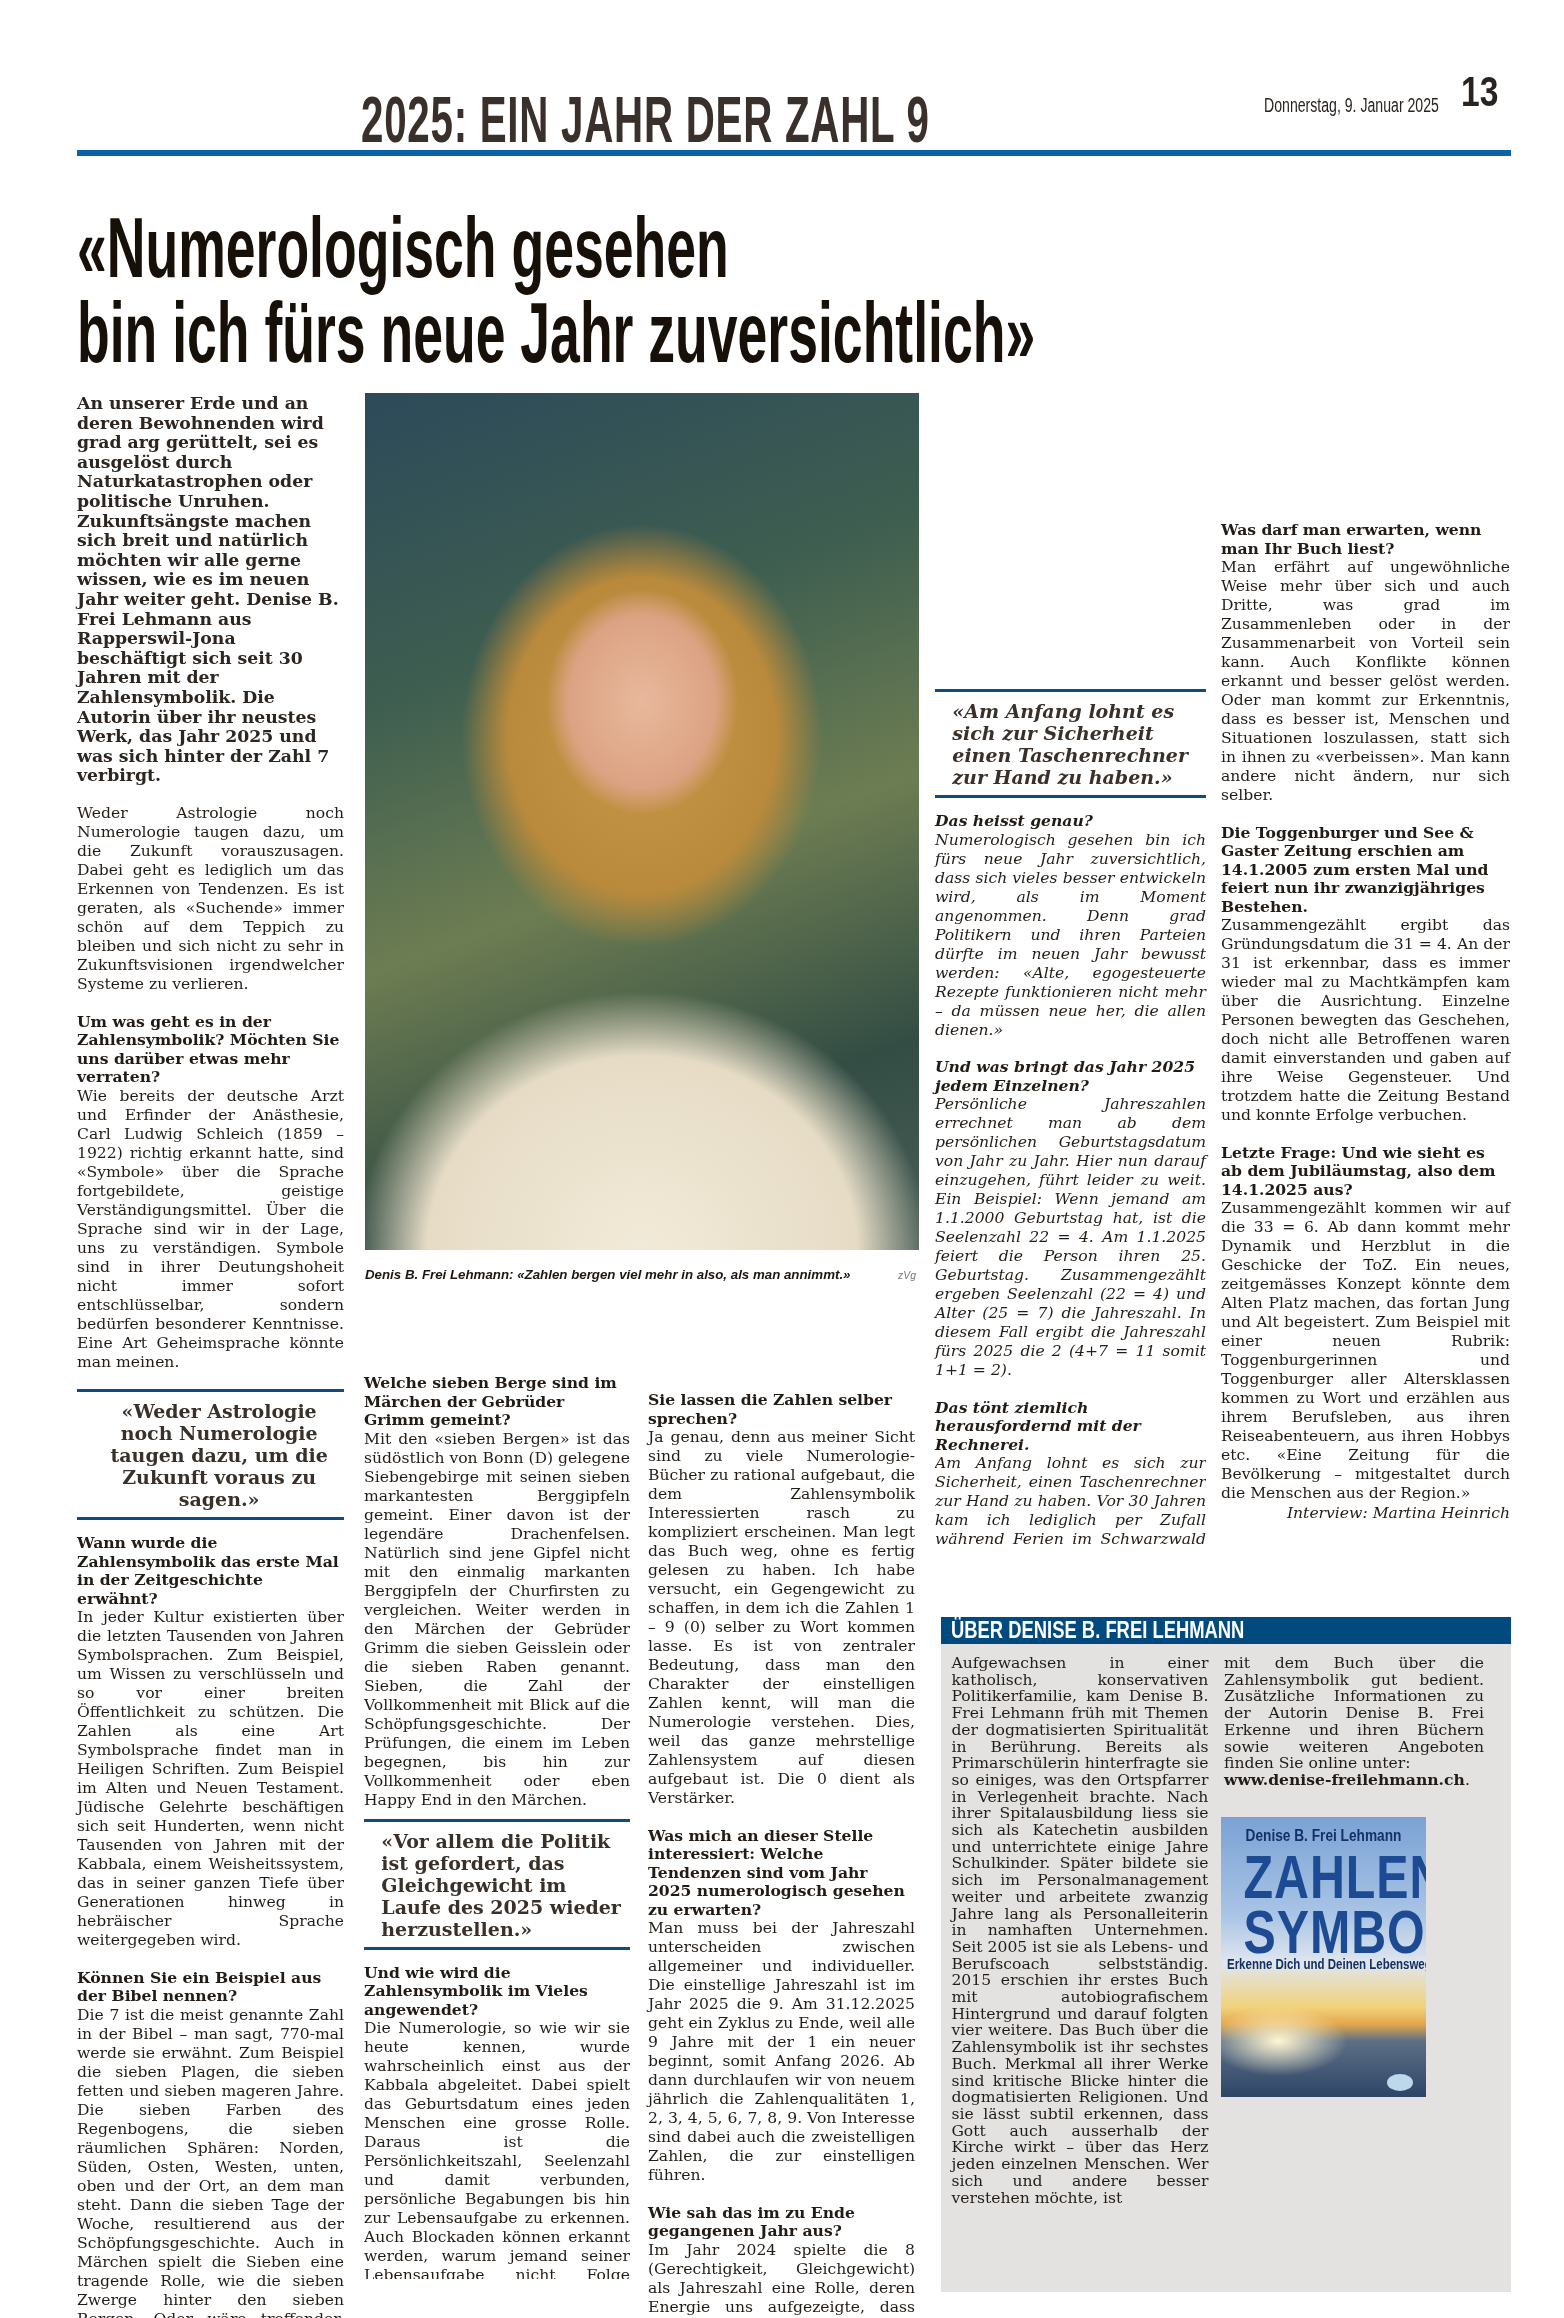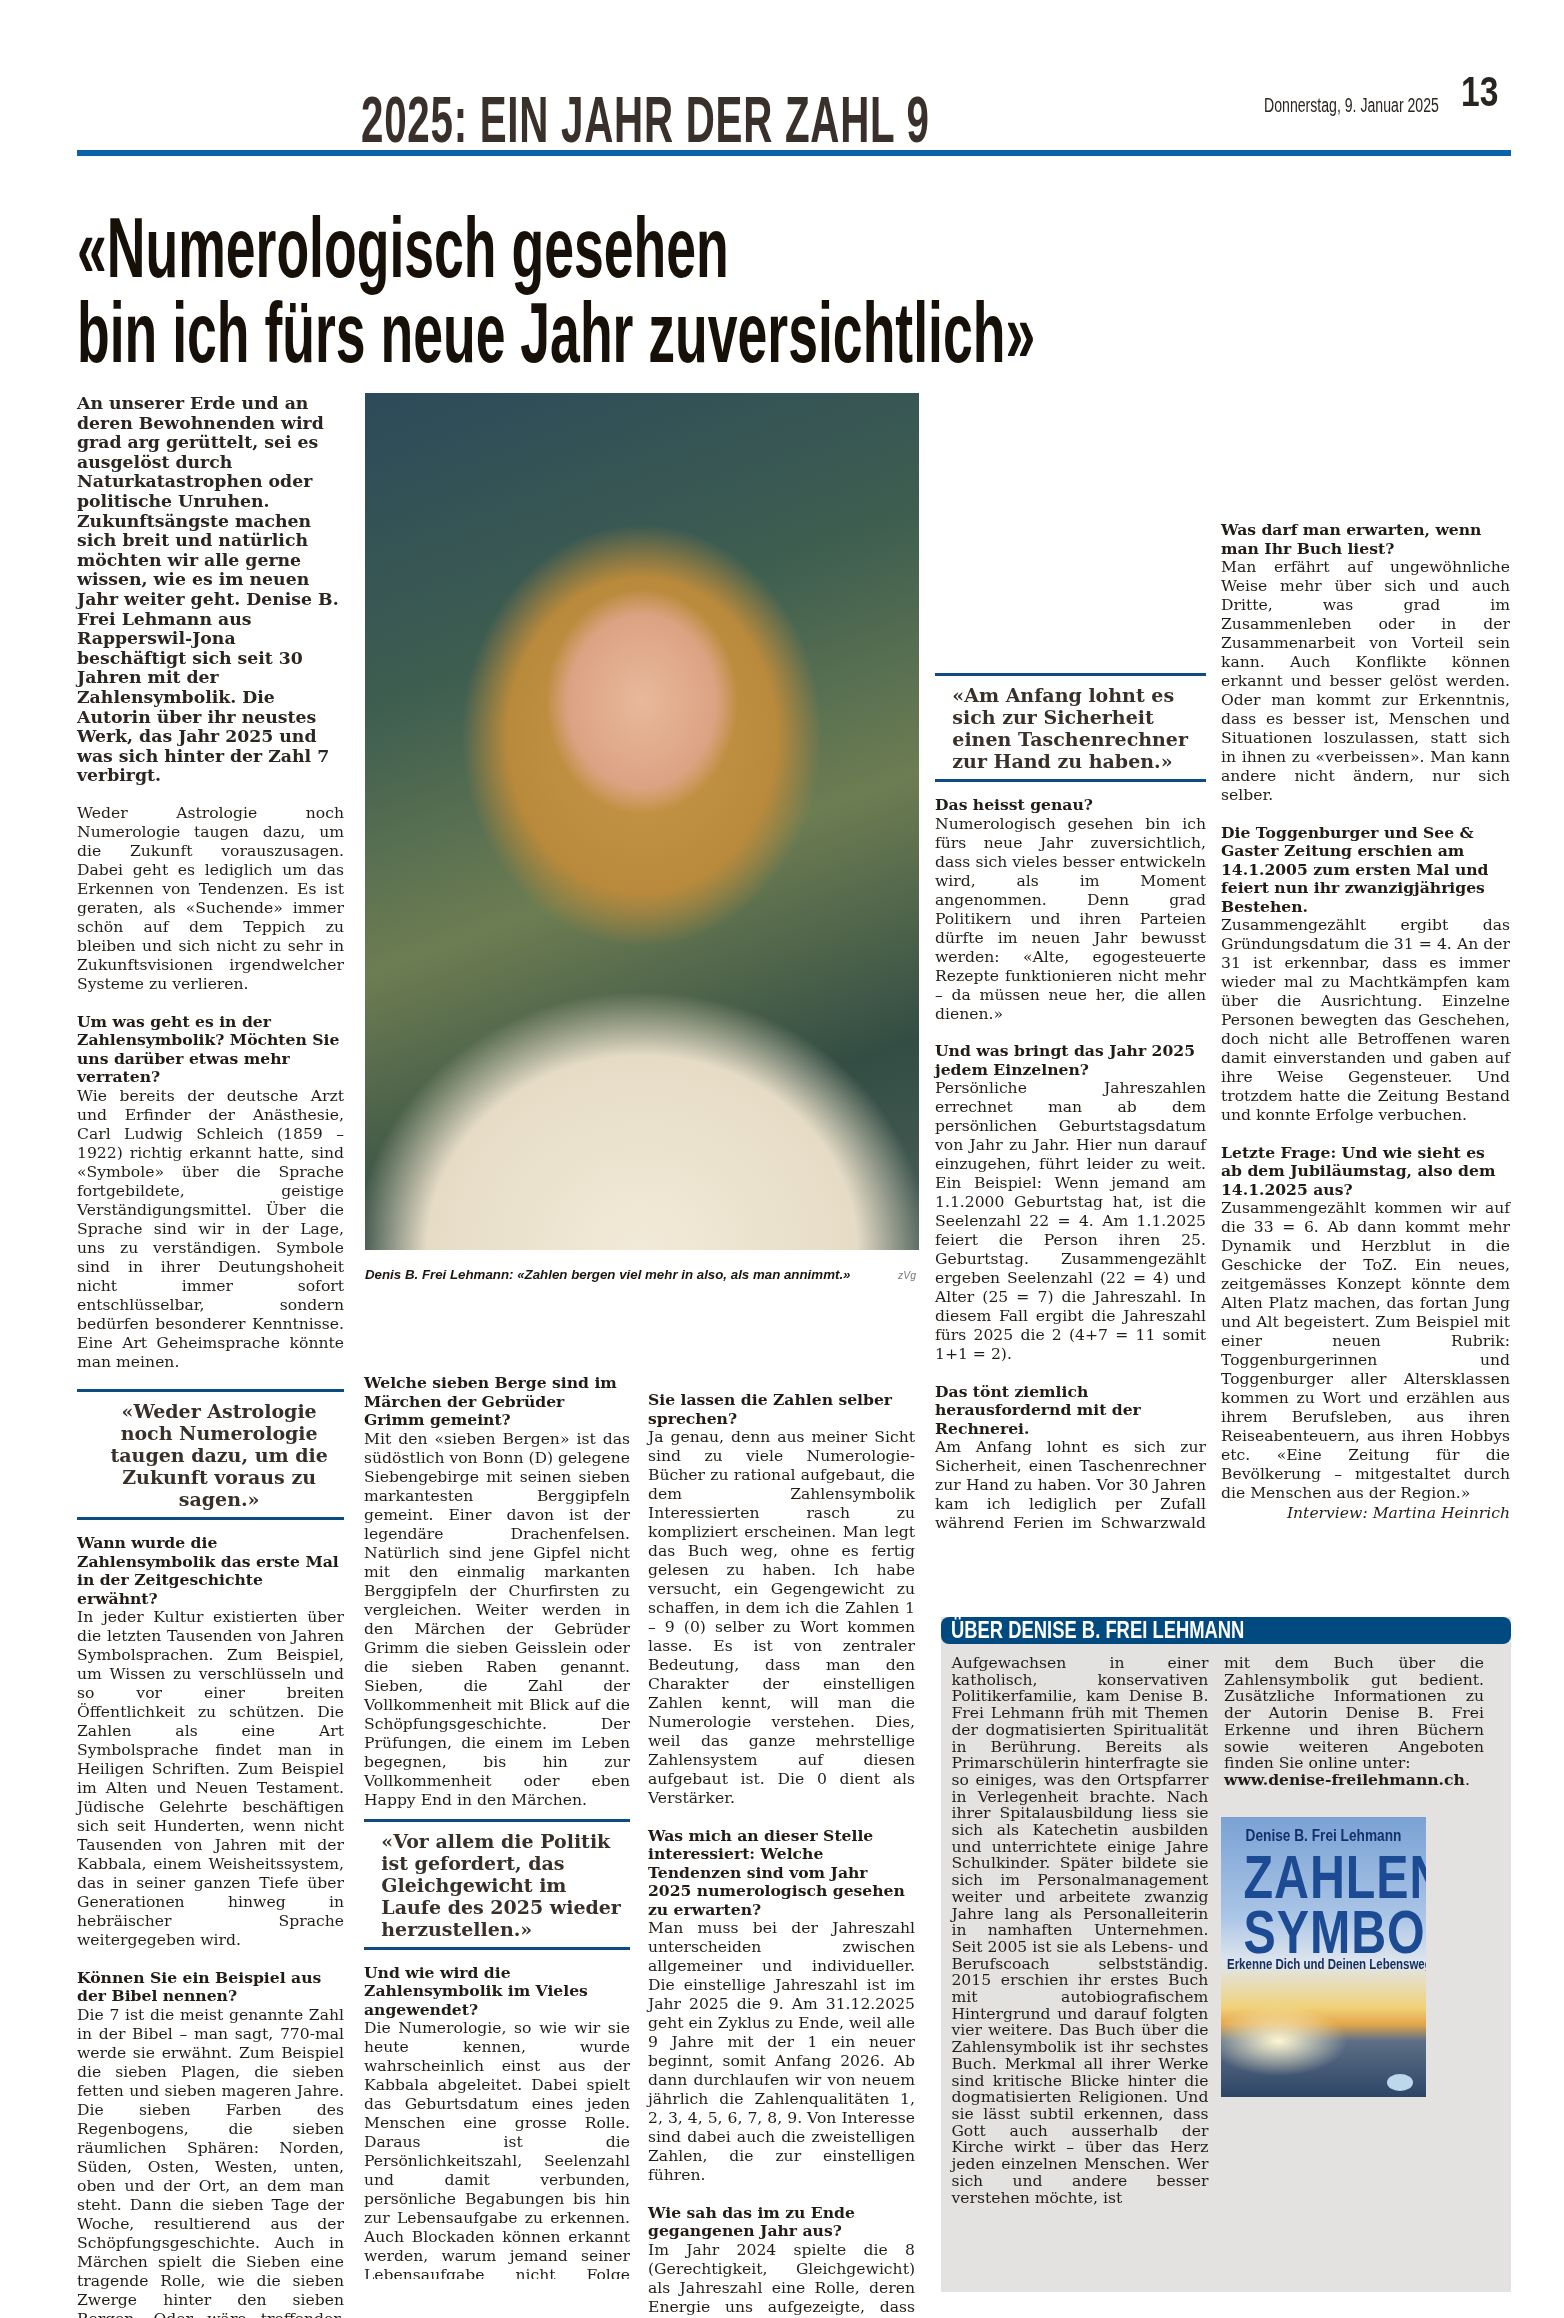--- a/index.html
+++ b/index.html
@@ -58,21 +58,21 @@
   }
   .credit {
     position: absolute; left: 898px; top: 1270px;
     font-family: "Liberation Sans", sans-serif; font-style: italic; font-size: 10.4px; color: #777;
   }
 
   .infobox { position: absolute; left: 941px; top: 1617px; width: 570px; height: 675px; background: #e3e2e1; }
   .infobox-head {
     height: 26.6px; background: #004a80; color: #fff;
     font-family: "Liberation Sans", sans-serif; font-weight: bold; font-size: 23px; line-height: 26.6px;
-    padding-left: 10.4px; white-space: nowrap; overflow: hidden; border-radius: 8px;
+    padding-left: 10.4px; white-space: nowrap; overflow: hidden;
   }
   .infobox-head span { display: inline-block; transform: scaleX(0.8); transform-origin: left center; }
   .info-col { position: absolute; font-size: 15.6px; line-height: 16.7px; text-align: justify; }
   .info-link { font-weight: bold; }
 
   .book {
     position: absolute; left: 1221px; top: 1817px; width: 205px; height: 280px;
     background:
       radial-gradient(ellipse 69px 35px at 28% 80%, #fff7d2 0%, rgba(255,247,210,0) 100%),
       linear-gradient(180deg, #7aa2d4 0%, #a9c4e6 35%, #dfe6ee 52%, #f1d27a 68%, #e3a64a 74%, #5d6f86 80%, #2d4566 100%);
@@ -147,21 +147,21 @@
   <p class="q">Sie lassen die Zahlen selber sprechen?</p>
   <p>Ja genau, denn aus meiner Sicht sind zu viele Numerologie-Bücher zu rational aufgebaut, die dem Zahlensymbolik Interessierten rasch zu kompliziert erscheinen. Man legt das Buch weg, ohne es fertig gelesen zu haben. Ich habe versucht, ein Gegengewicht zu schaffen, in dem ich die Zahlen 1 – 9 (0) selber zu Wort kommen lasse. Es ist von zentraler Bedeutung, dass man den Charakter der einstelligen Zahlen kennt, will man die Numerologie verstehen. Dies, weil das ganze mehrstellige Zahlensystem auf diesen aufgebaut ist. Die 0 dient als Verstärker.</p>
   <div class="gap"></div>
   <p class="q">Was mich an dieser Stelle interessiert: Welche Tendenzen sind vom Jahr 2025 numerologisch gesehen zu erwarten?</p>
   <p>Man muss bei der Jahreszahl unterscheiden zwischen allgemeiner und individueller. Die einstellige Jahreszahl ist im Jahr 2025 die 9. Am 31.12.2025 geht ein Zyklus zu Ende, weil alle 9 Jahre mit der 1 ein neuer beginnt, somit Anfang 2026. Ab dann durchlaufen wir von neuem jährlich die Zahlenqualitäten 1, 2, 3, 4, 5, 6, 7, 8, 9. Von Interesse sind dabei auch die zweistelligen Zahlen, die zur einstelligen führen.</p>
   <div class="gap"></div>
   <p class="q">Wie sah das im zu Ende gegangenen Jahr aus?</p>
   <p style="max-height:75px; overflow:hidden;">Im Jahr 2024 spielte die 8 (Gerechtigkeit, Gleichgewicht) als Jahreszahl eine Rolle, deren Energie uns aufgezeigte, dass wenn etwas aus dem Gleichgewicht fällt, dieses wieder herzustellen ist. Was mit Sicht auf all die Kriege Sinn macht. Doch auch in einzelnen westlichen Ländern fiel einiges aus dem Gleichgewicht. Vor allem die Politik ist gefordert, das Gleichgewicht im Laufe des 2025 wieder herzustellen. Vieles muss neu überdacht werden – und dafür bietet sich das kommende 9er Jahr ohne weiteres an. 9, die Zahl der Rückschau, um Fehler zu erkennen und diese zu beheben. Oder um dankbar zu sein für Segnungen, die man erhalten hat und die sich lohnen zu teilen. Wir befinden uns in einem Wertewandel in kaum dagewesenem Ausmass.</p>
 </div>
 
-<div class="col" style="left:935px; top:392px; width:271px;">
+<div class="col" style="left:935px; top:408px; width:271px;font-style:italic;">
   <div class="gap" style="height:271px;"></div>
   <div class="pullquote">«Am Anfang lohnt es sich zur Sicherheit einen Taschenrechner zur Hand zu haben.»</div>
   <p class="q">Das heisst genau?</p>
   <p>Numerologisch gesehen bin ich fürs neue Jahr zuversichtlich, dass sich vieles besser entwickeln wird, als im Moment angenommen. Denn grad Politikern und ihren Parteien dürfte im neuen Jahr bewusst werden: «Alte, egogesteuerte Rezepte funktionieren nicht mehr – da müssen neue her, die allen dienen.»</p>
   <div class="gap"></div>
   <p class="q">Und was bringt das Jahr 2025 jedem Einzelnen?</p>
   <p>Persönliche Jahreszahlen errechnet man ab dem persönlichen Geburtstagsdatum von Jahr zu Jahr. Hier nun darauf einzugehen, führt leider zu weit. Ein Beispiel: Wenn jemand am 1.1.2000 Geburtstag hat, ist die Seelenzahl 22 = 4. Am 1.1.2025 feiert die Person ihren 25. Geburtstag. Zusammengezählt ergeben Seelenzahl (22 = 4) und Alter (25 = 7) die Jahreszahl. In diesem Fall ergibt die Jahreszahl fürs 2025 die 2 (4+7 = 11 somit 1+1 = 2).</p>
   <div class="gap"></div>
   <p class="q">Das tönt ziemlich herausfordernd mit der Rechnerei.</p>
   <p style="max-height:92px; overflow:hidden;">Am Anfang lohnt es sich zur Sicherheit, einen Taschenrechner zur Hand zu haben. Vor 30 Jahren kam ich lediglich per Zufall während Ferien im Schwarzwald mit der Numerologie in Berührung. Zuerst war ich sehr skeptisch. Später änderte sich meine Sichtweise und ich war fasziniert, was die Zahlen alles an Weisheiten in sich bergen. Fortan begleitete mich die Zahlensymbolik über Jahrzehnte erfolgreich in der Personalrekrutierung oder im persönlichen Lebens- und Berufscoaching.</p>

